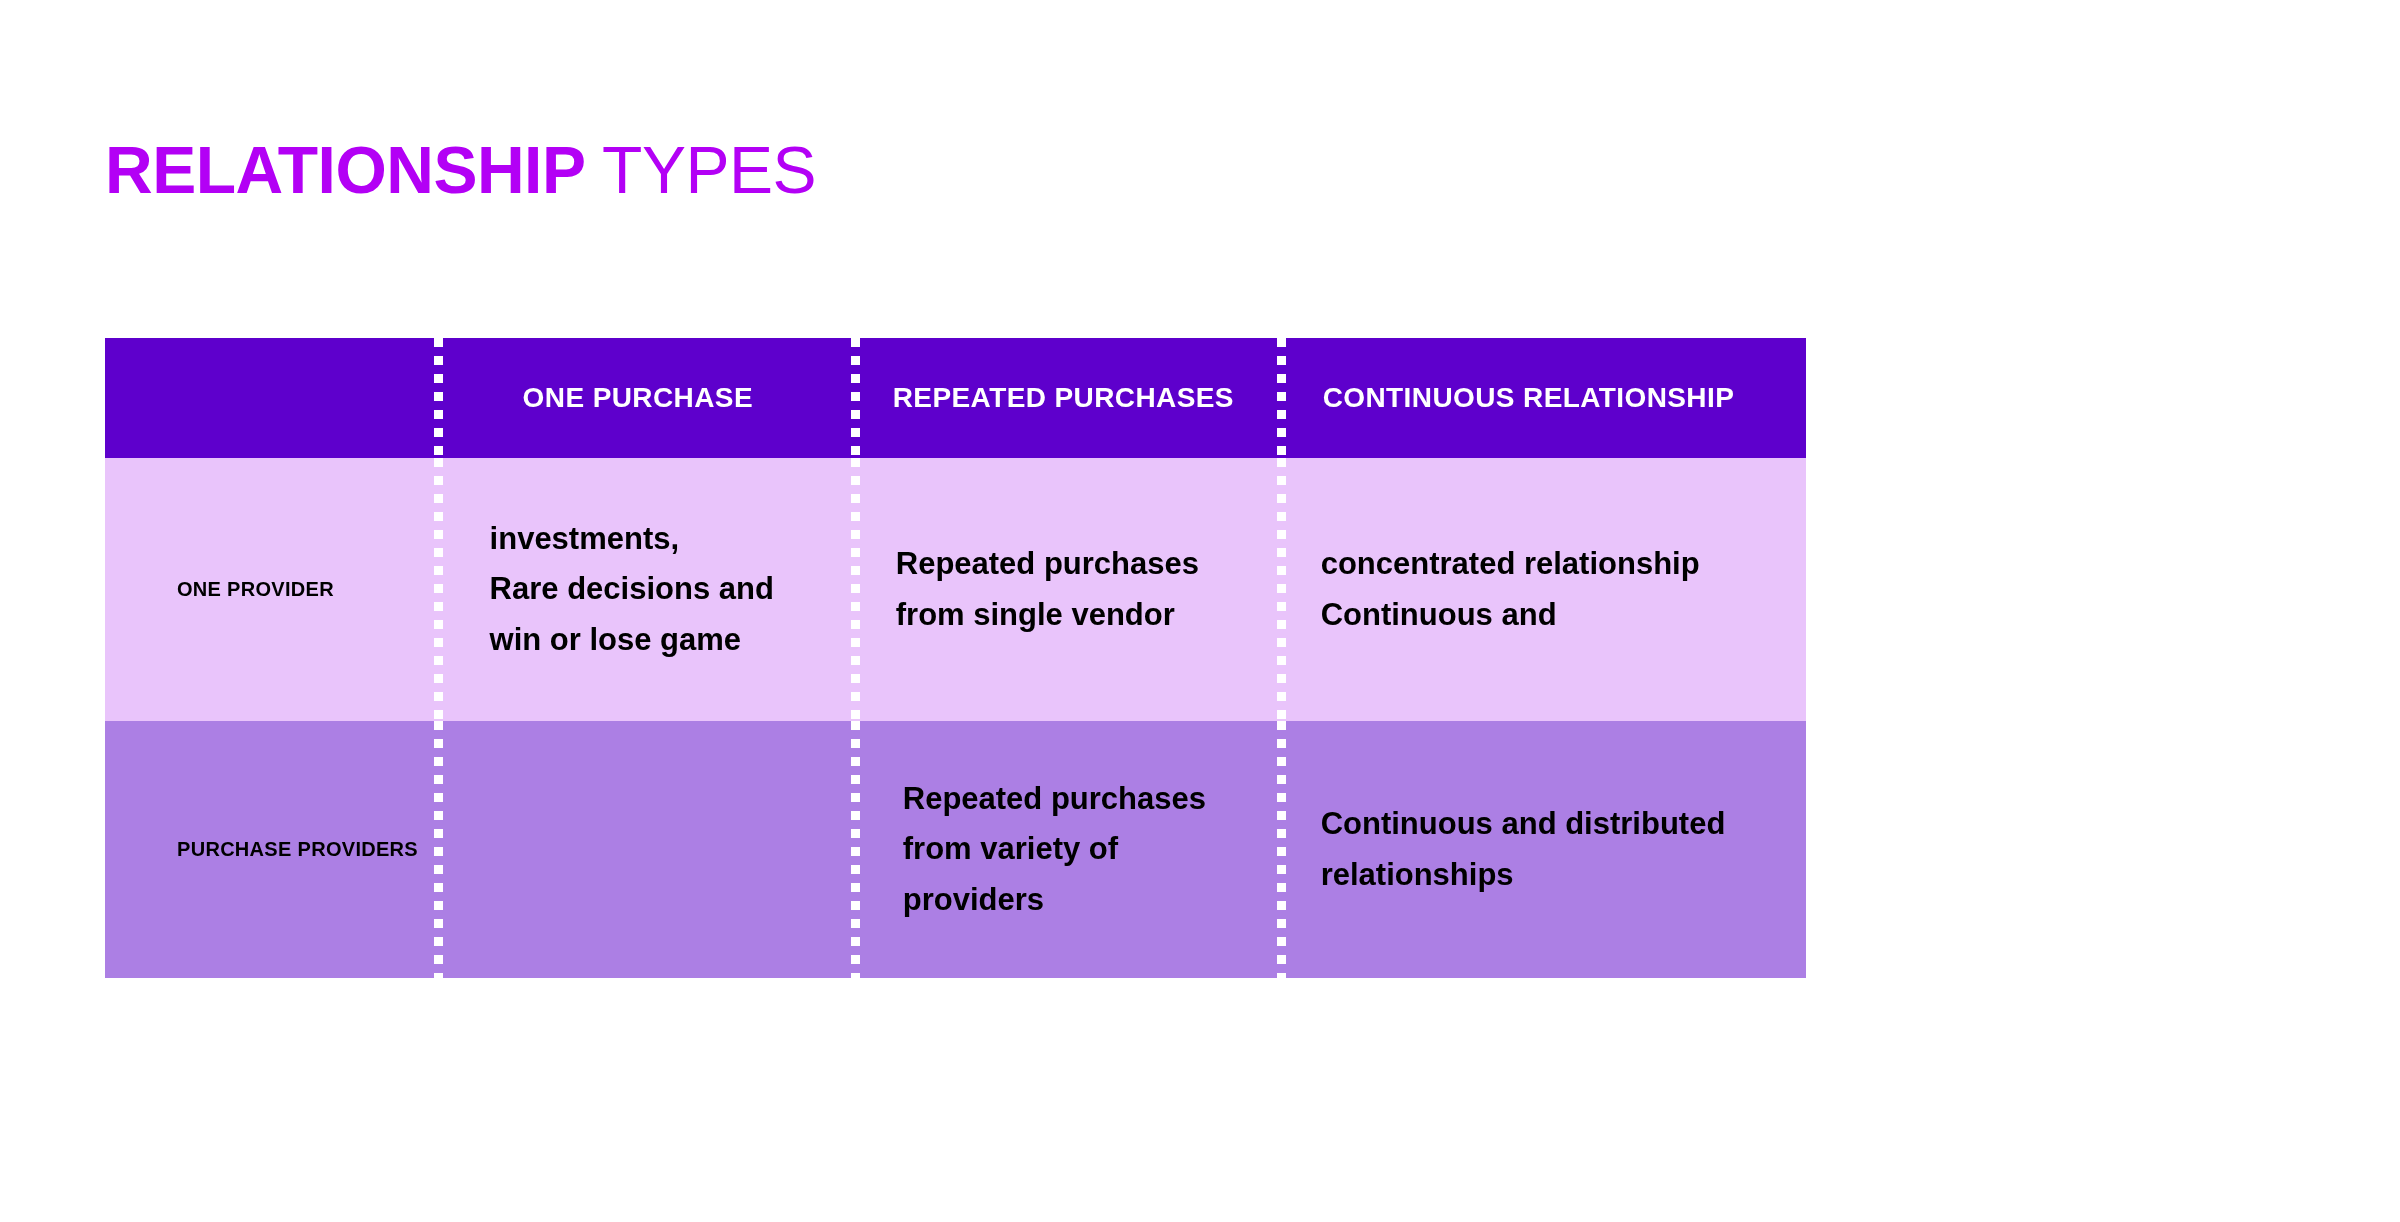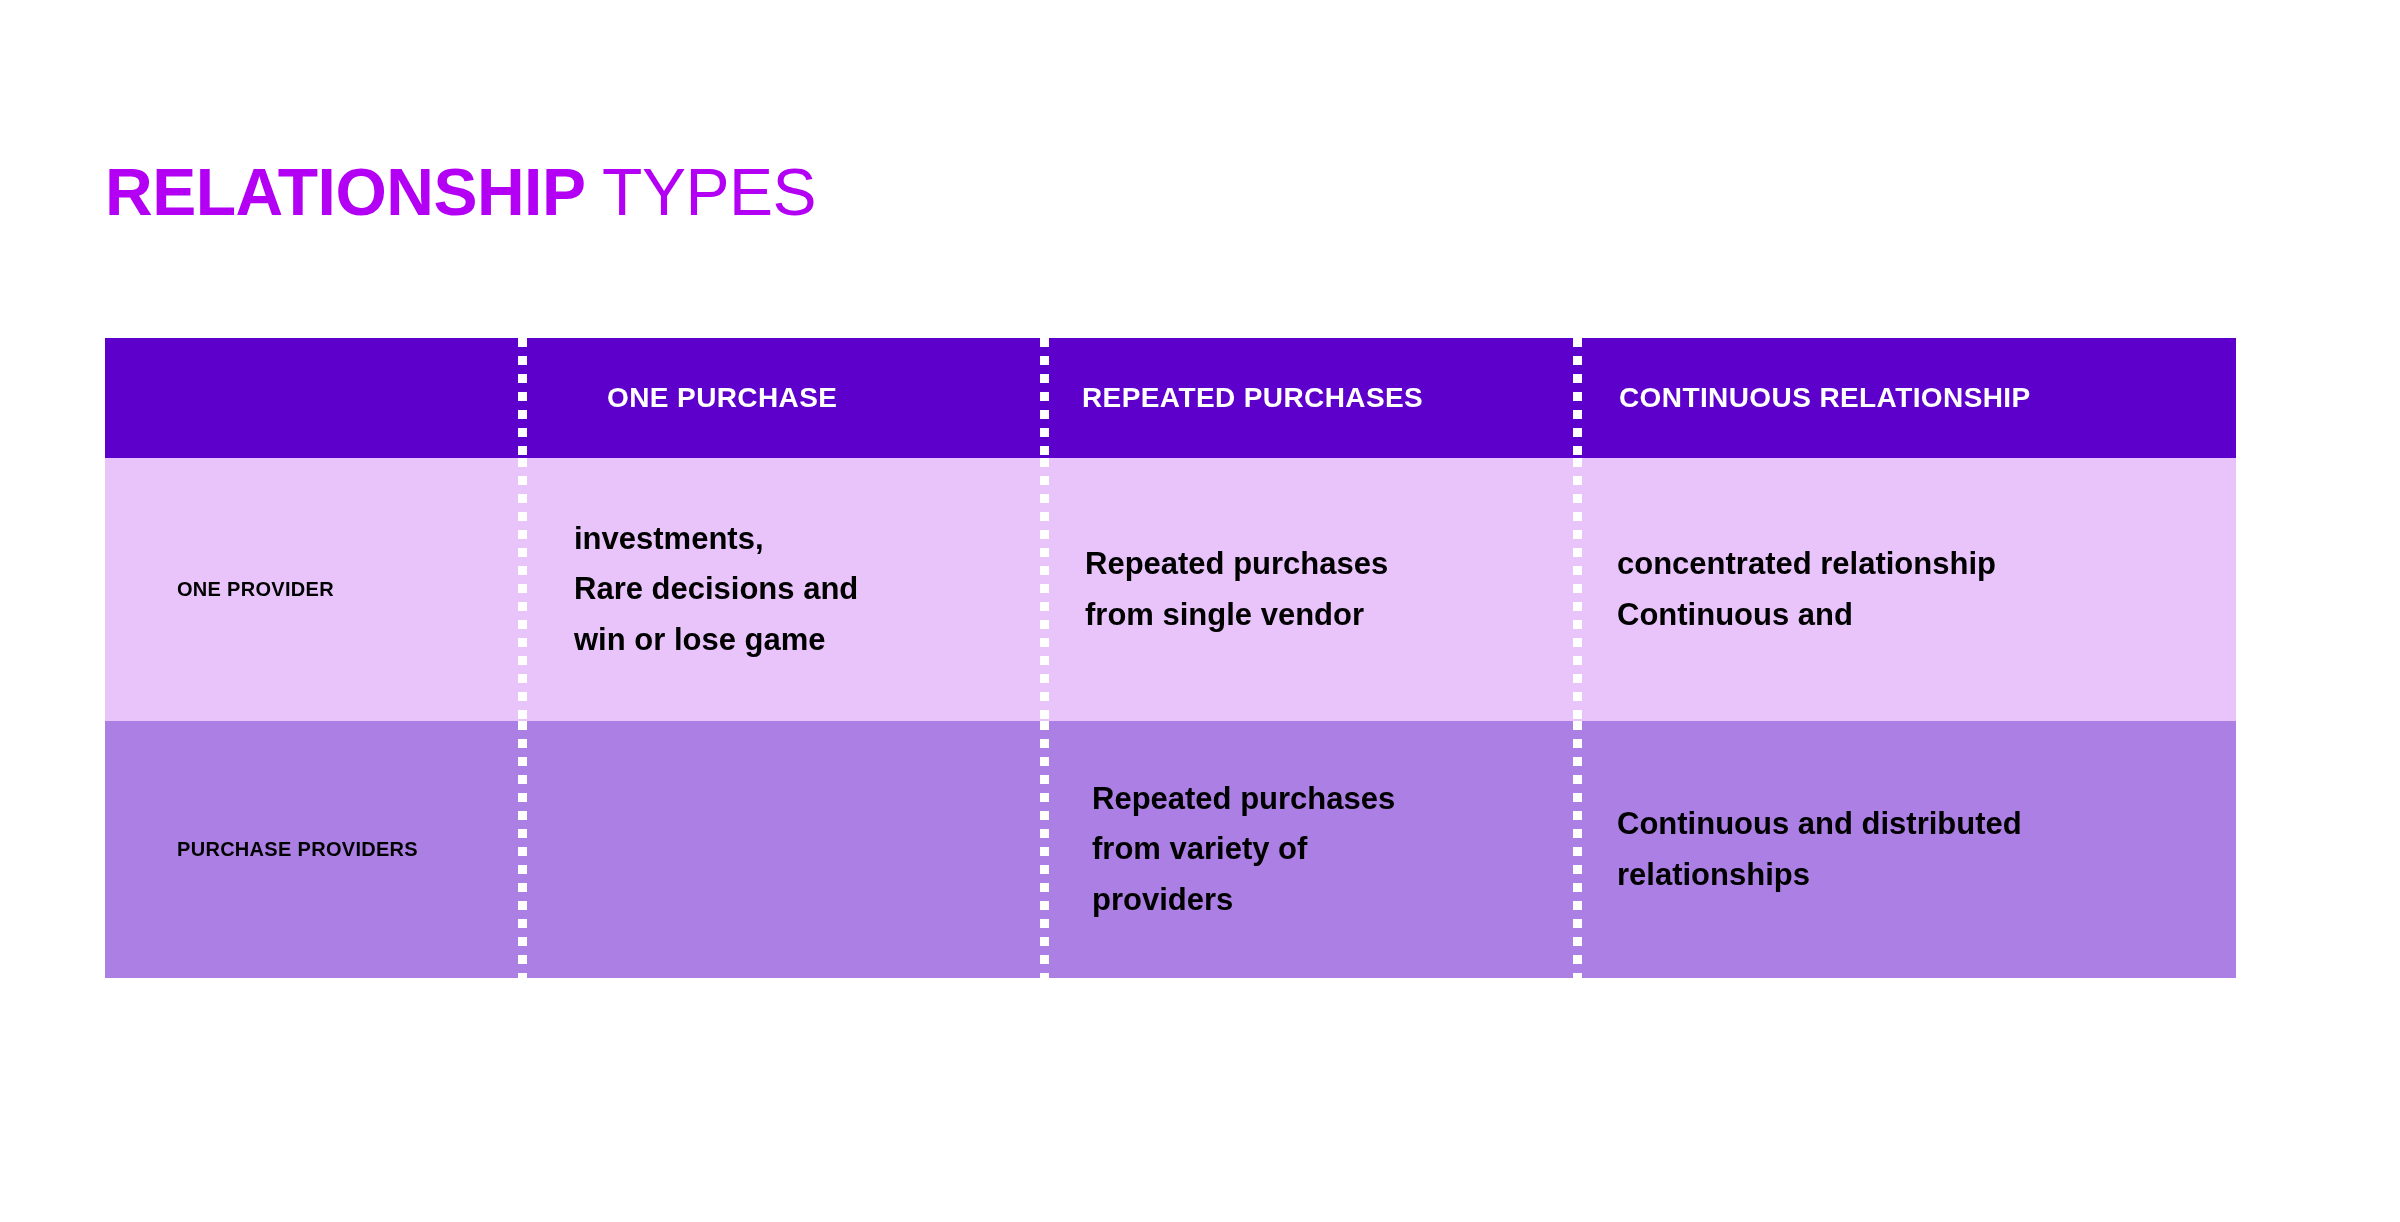--- a/index.html
+++ b/index.html
@@ -13,42 +13,42 @@
     height: 1222px;
     font-family: "Liberation Sans", sans-serif;
     overflow: hidden;
     position: relative;
   }
 
   
   .title-wrap {
     position: absolute;
     left: 105px;
-    top: 159px;
+    top: 137px;
     white-space: nowrap;
   }
   .title {
     font-size: 66px;
     line-height: 1;
     color: #b300f5;
     letter-spacing: -0.5px;
   }
   .title-strong {
     font-weight: 700;
   }
   .title-light {
     font-weight: 400;
   }
 
   
   .matrix {
     position: absolute;
     left: 105px;
     top: 338px;
-    width: 2131px;
+    width: 1701px;
     height: 640px;
   }
 
   .row {
     display: flex;
     width: 100%;
     box-sizing: border-box;
   }
   .row-header {
     height: 120px;

